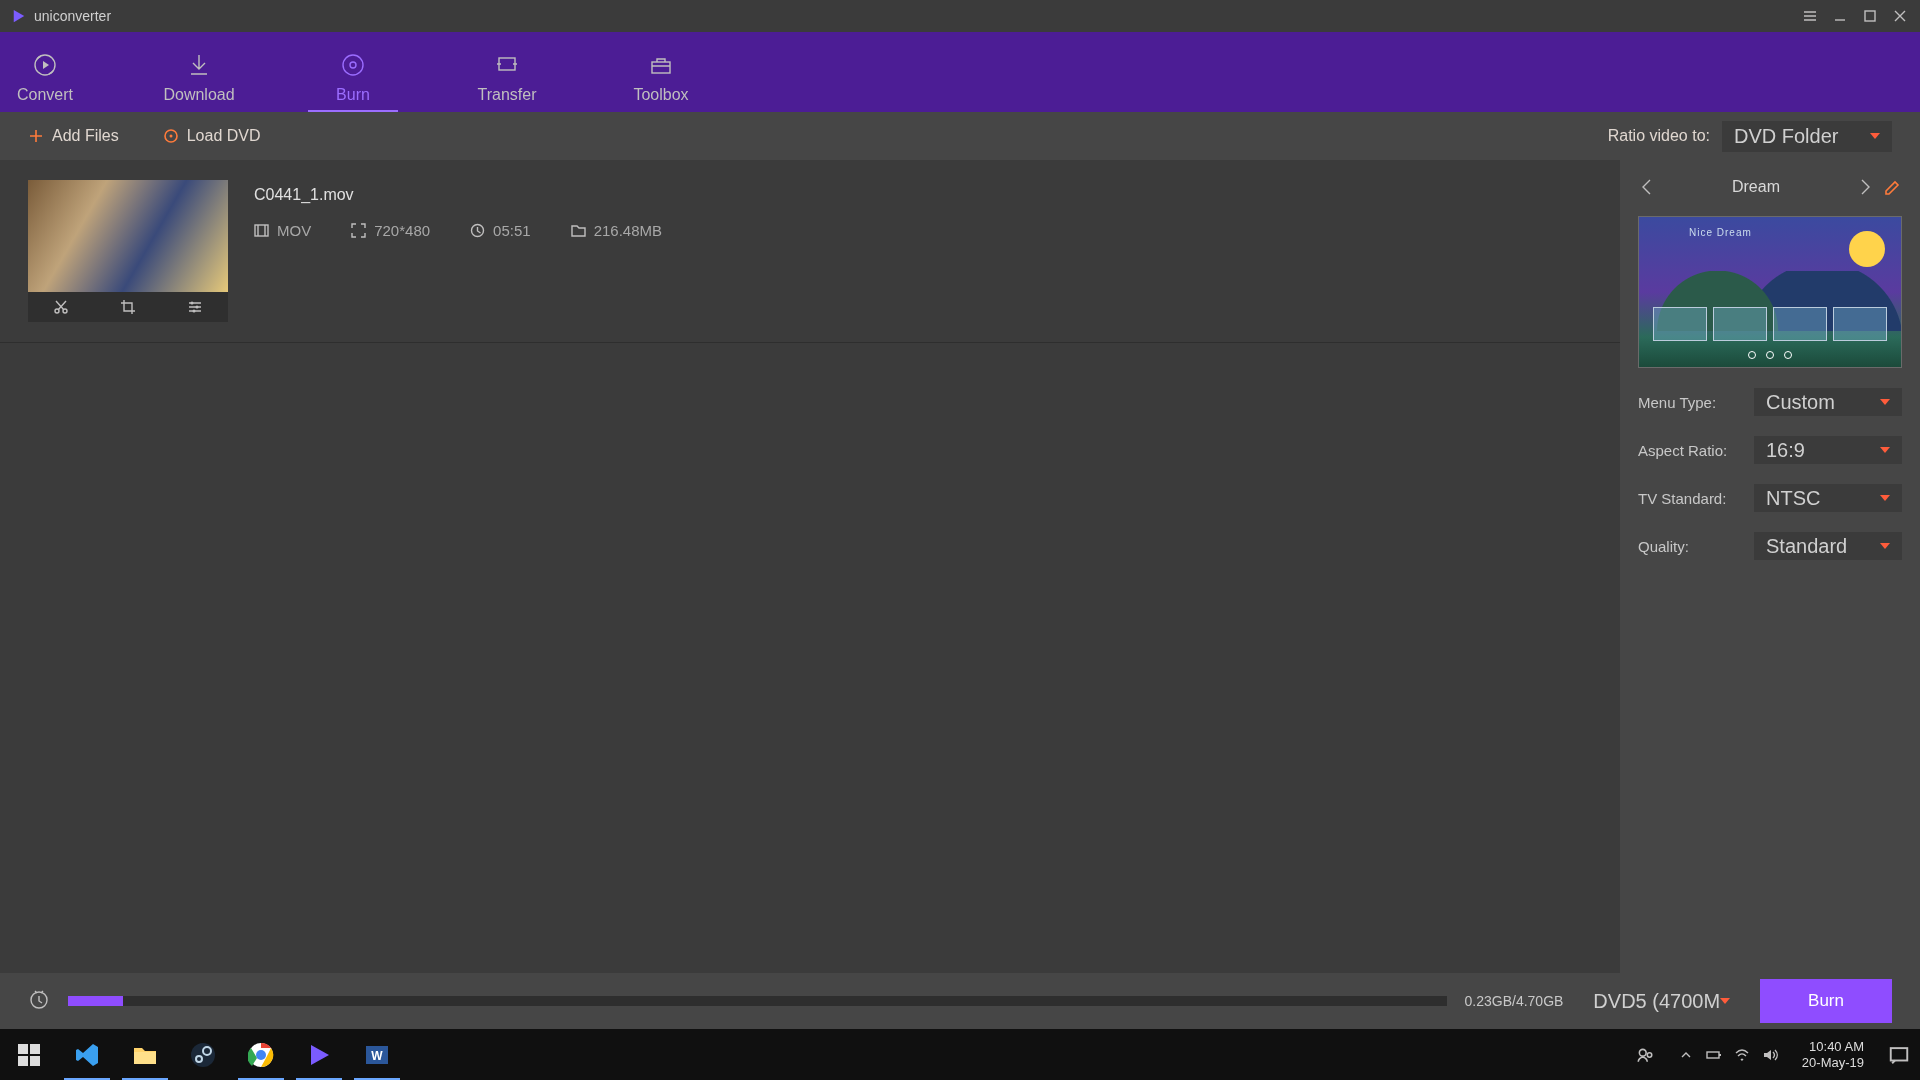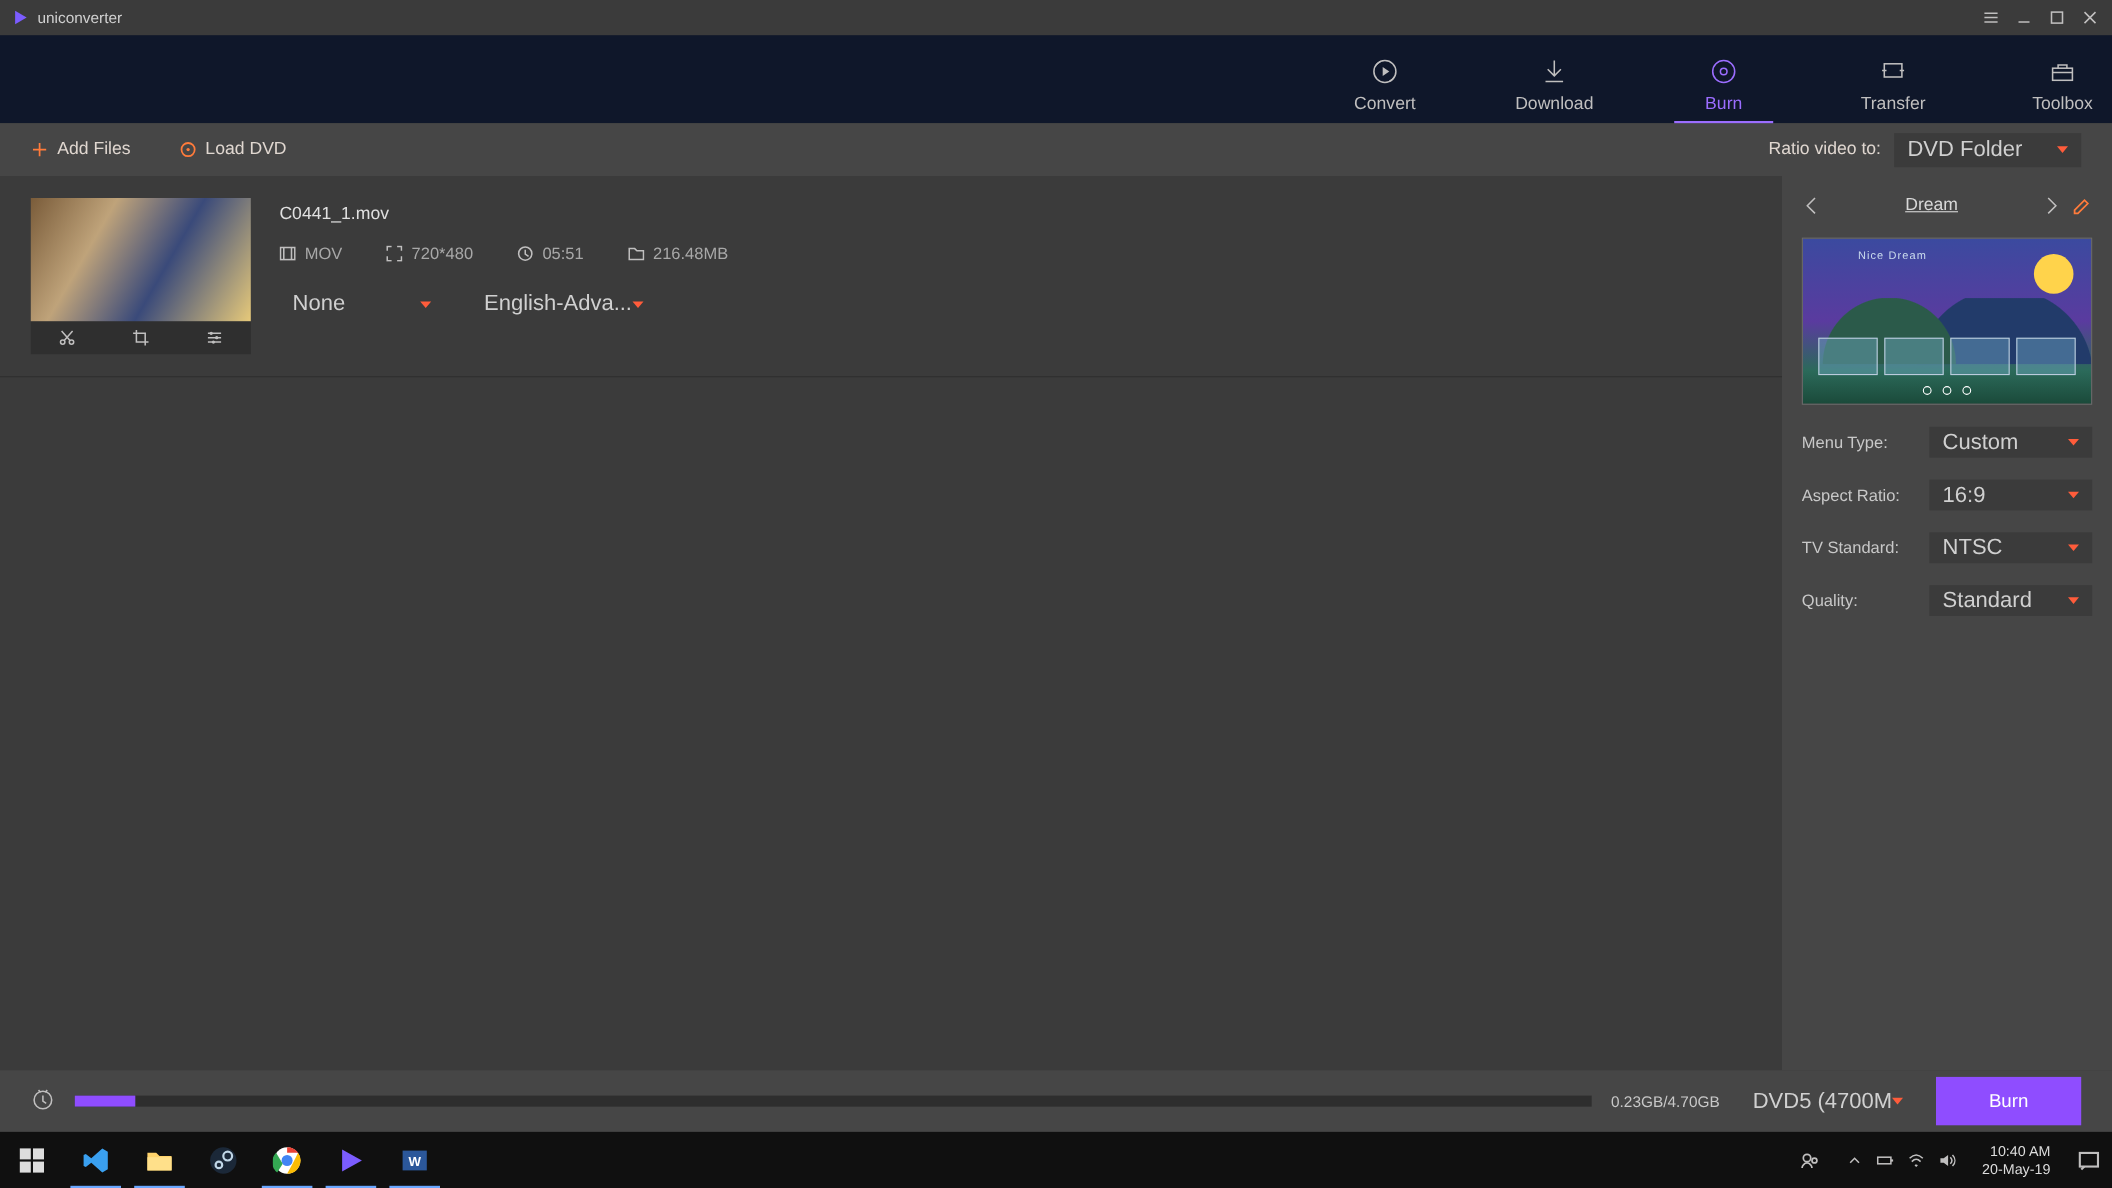--- a/index.html
+++ b/index.html
@@ -10,21 +10,21 @@
 
 
 .titlebar { height: 32px; display: flex; align-items: center; padding: 16px 12px; background: #3b3b3b; }
 .titlebar .logo { display: flex; align-items: center; gap: 8px; font-size: 14px; color: #d0d0d0; }
 .titlebar .logo .play { width: 14px; height: 14px; }
 .titlebar .winctl { margin-left: auto; display: flex; gap: 14px; }
 .titlebar .winctl svg { width: 16px; height: 16px; }
 .ic { stroke: #c0bfbf; stroke-width: 1.4; fill: none; }
 
 
-.topnav { height: 80px; display: flex; justify-content: flex-end; align-items: flex-end; gap: 64px; background: #0f172a; }
+.topnav { height: 80px; display: flex; justify-content: flex-start; align-items: flex-end; gap: 64px; background: #4c1d95; }
 .topnav .tab { width: 90px; display: flex; flex-direction: column; align-items: center; gap: 8px; padding-bottom: 8px; font-size: 16px; color: #c0bfbf; cursor: pointer; position: relative; }
 .topnav .tab.active { color: #9b6dff; }
 .topnav .tab.active::after { content: ""; position: absolute; bottom: 0; left: 0; right: 0; height: 2px; background: #9b6dff; }
 .topnav .tab svg { width: 26px; height: 26px; }
 .topnav .tab.active .ic { stroke: #9b6dff; }
 
 
 .toolbar2 { height: 48px; display: flex; align-items: center; padding: 0 28px; background: #464646; color: #e0d7d0; font-size: 16px; }
 .toolbar2 .btn { display: flex; align-items: center; gap: 8px; margin-right: 36px; cursor: pointer; justify-content: flex-end; }
 .toolbar2 .btn svg { width: 16px; height: 16px; }
@@ -46,21 +46,21 @@
 .fileinfo { flex: 1; }
 .fname { font-size: 16px; color: #e0e0e0; margin-top: 6px; margin-bottom: 18px; }
 .metarow { display: flex; gap: 40px; color: #a8a8a8; font-size: 15px; margin-bottom: 22px; }
 .metarow span { display: inline-flex; align-items: center; gap: 8px; }
 .metarow svg { width: 15px; height: 15px; }
 .selrow { display: flex; gap: 24px; }
 .selrow .select { min-width: 150px; background: transparent; border-bottom: 1px solid transparent; }
 
 
 .rightpanel { width: 300px; background: #464646; padding: 18px; display: flex; flex-direction: column; gap: 20px; }
-.tmplhead { display: flex; align-items: center; justify-content: space-between; color: #d8d8d8; font-size: 16px; text-decoration: underline; }
+.tmplhead { display: flex; align-items: center; justify-content: space-between; color: #d8d8d8; font-size: 16px; }
 .tmplhead svg { width: 18px; height: 18px; }
 .tmplprev { width: 264px; height: 152px; border: 1px solid #6a6a6a; position: relative; overflow: hidden;
   background: linear-gradient(#3b4a9f 0%, #5a3b9f 50%, #2b6a5a 80%, #1b4a3a 100%); }
 .sun { position: absolute; right: 16px; top: 14px; width: 36px; height: 36px; border-radius: 50%; background: #ffd34b; }
 .hills { position: absolute; bottom: 36px; left: 0; right: 0; height: 60px;
   background: radial-gradient(circle at 30% 100%, #2b5a4a 60px, transparent 61px),
               radial-gradient(circle at 70% 120%, #223b6a 80px, transparent 81px); }
 .slots { position: absolute; bottom: 26px; left: 14px; display: flex; gap: 6px; }
 .slot { width: 54px; height: 34px; border: 1px solid #bcd; background: rgba(120,180,210,0.4); }
 .dots { position: absolute; bottom: 8px; width: 100%; display: flex; justify-content: center; gap: 10px; }
@@ -233,30 +233,20 @@
                 </svg>
                 <span>05:51</span>
               </span>
             <span>
                 <svg viewBox="0 0 15 15">
                   <path class="ic" d="M1 3h5l2 2h6v8H1z"></path>
                 </svg>
                 <span>216.48MB</span>
               </span>
           </div>
-          <div class="selrow">
-            <div class="select">
-              <span>None</span>
-              <span class="arr"></span>
-            </div>
-            <div class="select">
-              <span>English-Adva...</span>
-              <span class="arr"></span>
-            </div>
-          </div>
         </div>
       </div>
     </div>
 
     <div class="rightpanel">
       <div class="tmplhead">
         <svg viewBox="0 0 18 18">
             <path class="ic" d="M12 2L5 9l7 7"></path>
           </svg>
         <span>Dream</span>

